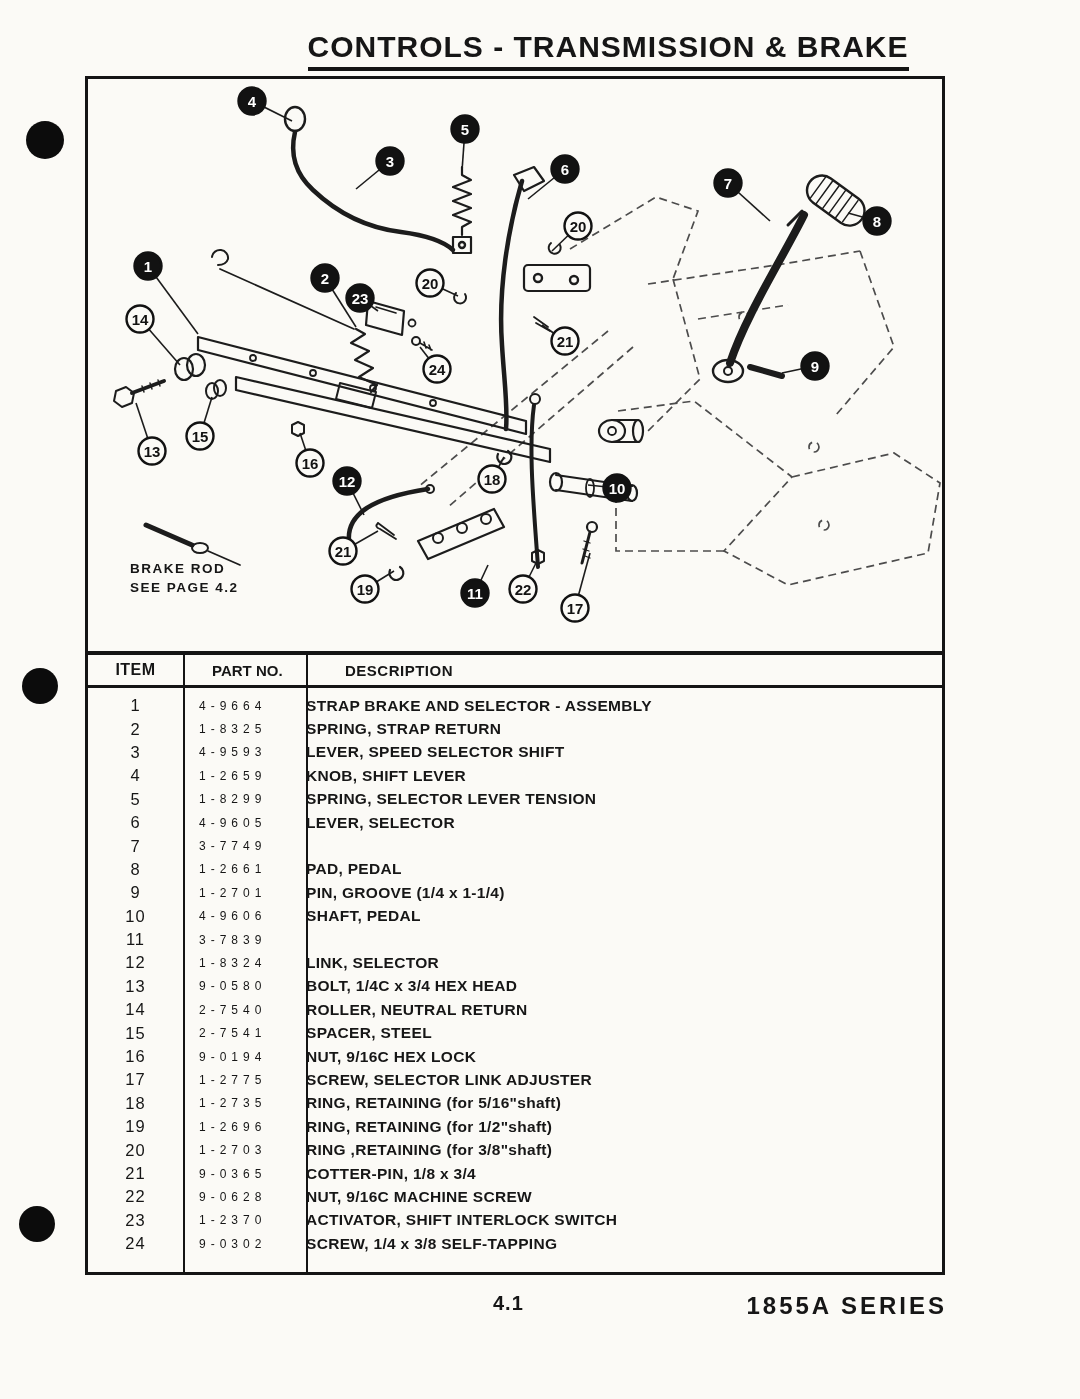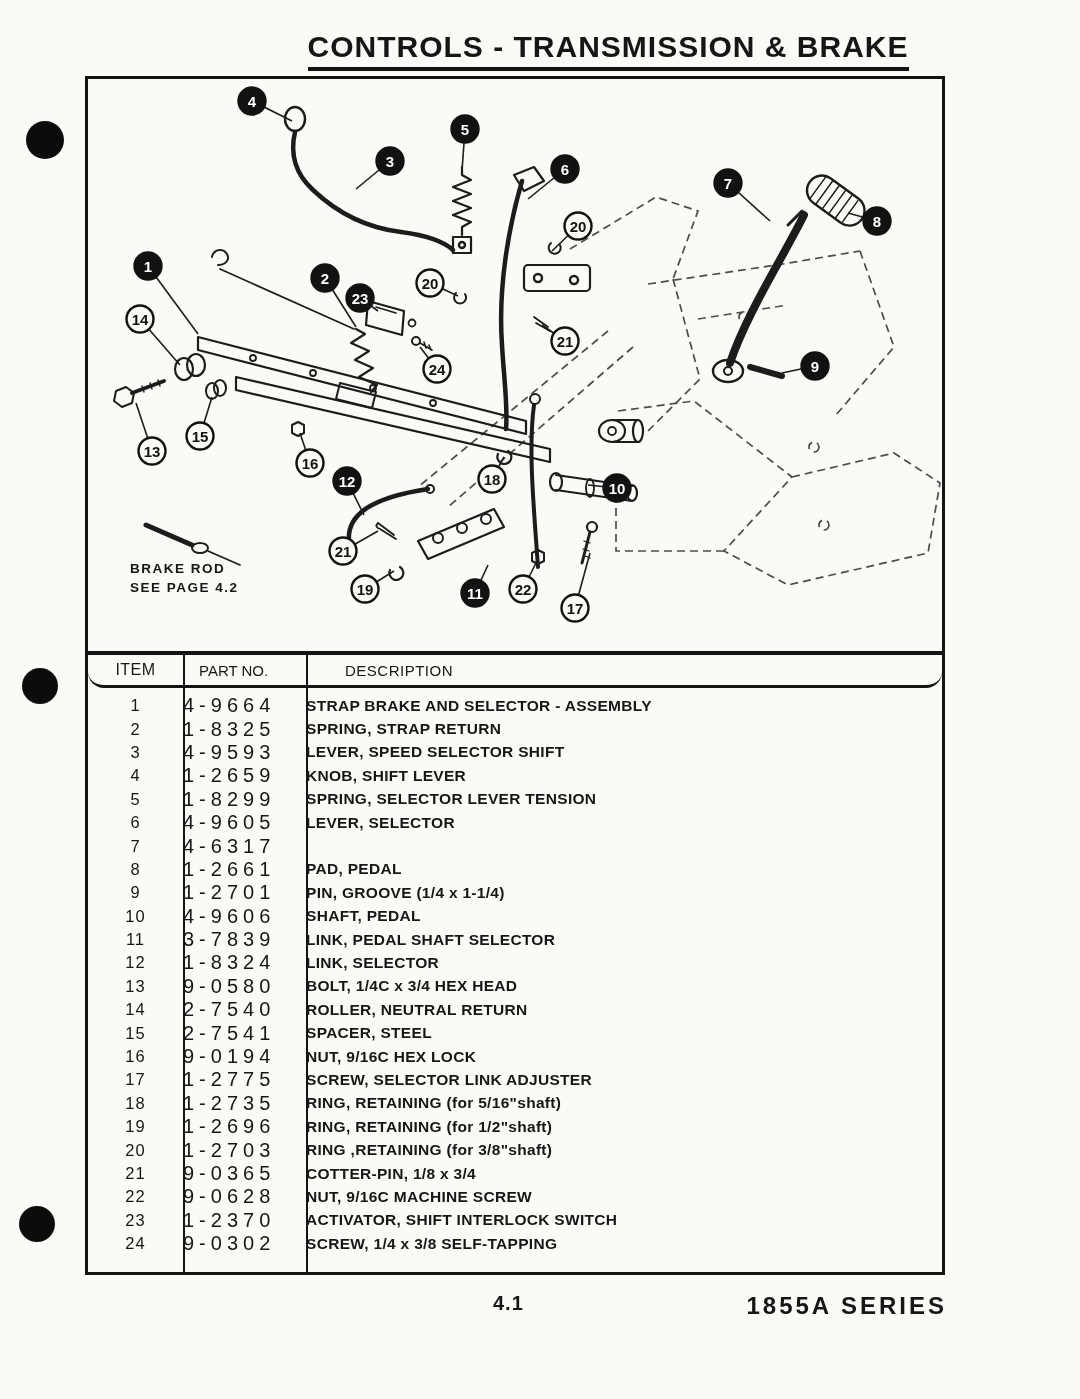--- a/index.html
+++ b/index.html
@@ -28,28 +28,28 @@
     border:3px solid #141414;box-sizing:border-box;background:transparent;
   }
   .diagram-svg{position:absolute;left:0;top:0;}
 
   .table-wrap{
     position:absolute;left:0;top:572px;right:0;bottom:0;
     border-top:4px solid #141414;
   }
   .vline{position:absolute;top:0;bottom:0;width:2px;background:#141414;z-index:1;}
   .v1{left:95px;} .v2{left:218px;}
-  .header-row{display:flex;height:30px;align-items:center;border-bottom:3px solid #141414;font-weight:normal;border-radius:16px;}
+  .header-row{display:flex;height:30px;align-items:center;border-bottom:3px solid #141414;font-weight:bold;}
   .h-item{width:95px;text-align:center;font-size:16px;letter-spacing:.5px;}
-  .h-part{width:136px;padding-left:16px;font-size:15px;box-sizing:border-box;}
+  .h-part{width:136px;padding-left:29px;font-size:15px;box-sizing:border-box;}
   .h-desc{flex:1;padding-left:26px;font-size:15px;letter-spacing:.5px;}
   .rows{padding-top:6px;}
   .row{display:flex;height:23.4px;align-items:center;font-size:16.5px;}
   .c-item{width:95px;text-align:center;letter-spacing:1px;}
-  .c-part{width:123px;letter-spacing:5px;white-space:nowrap;box-sizing:border-box;font-size:20px;}
+  .c-part{width:123px;padding-left:16px;letter-spacing:5px;white-space:nowrap;box-sizing:border-box;font-size:12px;}
   .c-desc{flex:1;font-weight:bold;font-size:15.5px;letter-spacing:.3px;white-space:nowrap;}
 
   .footer{position:absolute;left:85px;top:1292px;width:862px;height:30px;}
   .page-num{position:absolute;left:408px;top:0;font-size:20px;font-weight:bold;letter-spacing:1px;}
   .series{position:absolute;right:0;top:0;font-size:24px;font-weight:bold;letter-spacing:3px;text-align:center;}
 </style>
 </head>
 <body>
 
 <div class="page">
@@ -352,41 +352,40 @@
             <div class="c-part">1-8299</div>
             <div class="c-desc">SPRING, SELECTOR LEVER TENSION</div>
           </div>
           <div class="row">
             <div class="c-item">6</div>
             <div class="c-part">4-9605</div>
             <div class="c-desc">LEVER, SELECTOR</div>
           </div>
           <div class="row">
             <div class="c-item">7</div>
-            <div class="c-part">4-6317</div>
+            <div class="c-part">3-7749</div>
           </div>
           <div class="row">
             <div class="c-item">8</div>
             <div class="c-part">1-2661</div>
             <div class="c-desc">PAD, PEDAL</div>
           </div>
           <div class="row">
             <div class="c-item">9</div>
             <div class="c-part">1-2701</div>
             <div class="c-desc">PIN, GROOVE (1/4 x 1-1/4)</div>
           </div>
           <div class="row">
             <div class="c-item">10</div>
             <div class="c-part">4-9606</div>
             <div class="c-desc">SHAFT, PEDAL</div>
           </div>
           <div class="row">
             <div class="c-item">11</div>
             <div class="c-part">3-7839</div>
-            <div class="c-desc">LINK, PEDAL SHAFT  SELECTOR</div>
           </div>
           <div class="row">
             <div class="c-item">12</div>
             <div class="c-part">1-8324</div>
             <div class="c-desc">LINK, SELECTOR</div>
           </div>
           <div class="row">
             <div class="c-item">13</div>
             <div class="c-part">9-0580</div>
             <div class="c-desc">BOLT,  1/4C x 3/4 HEX HEAD</div>

